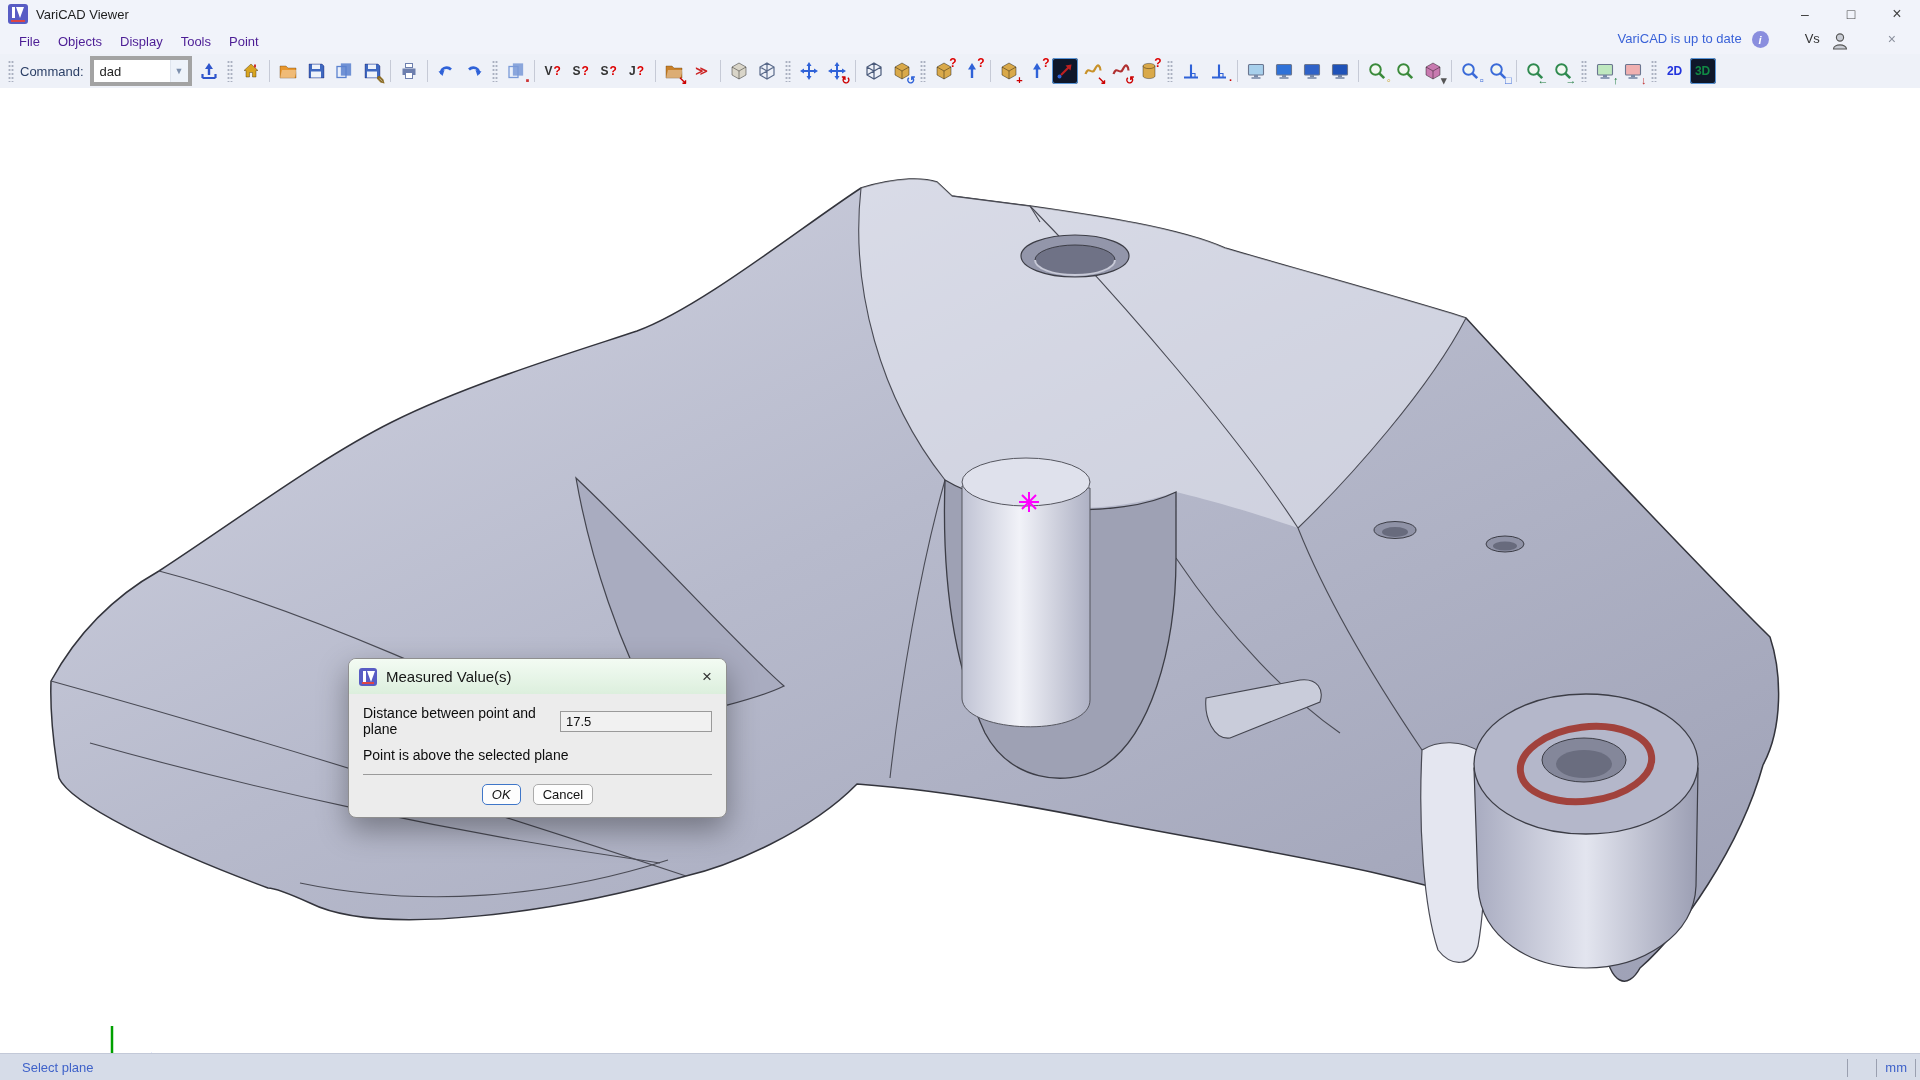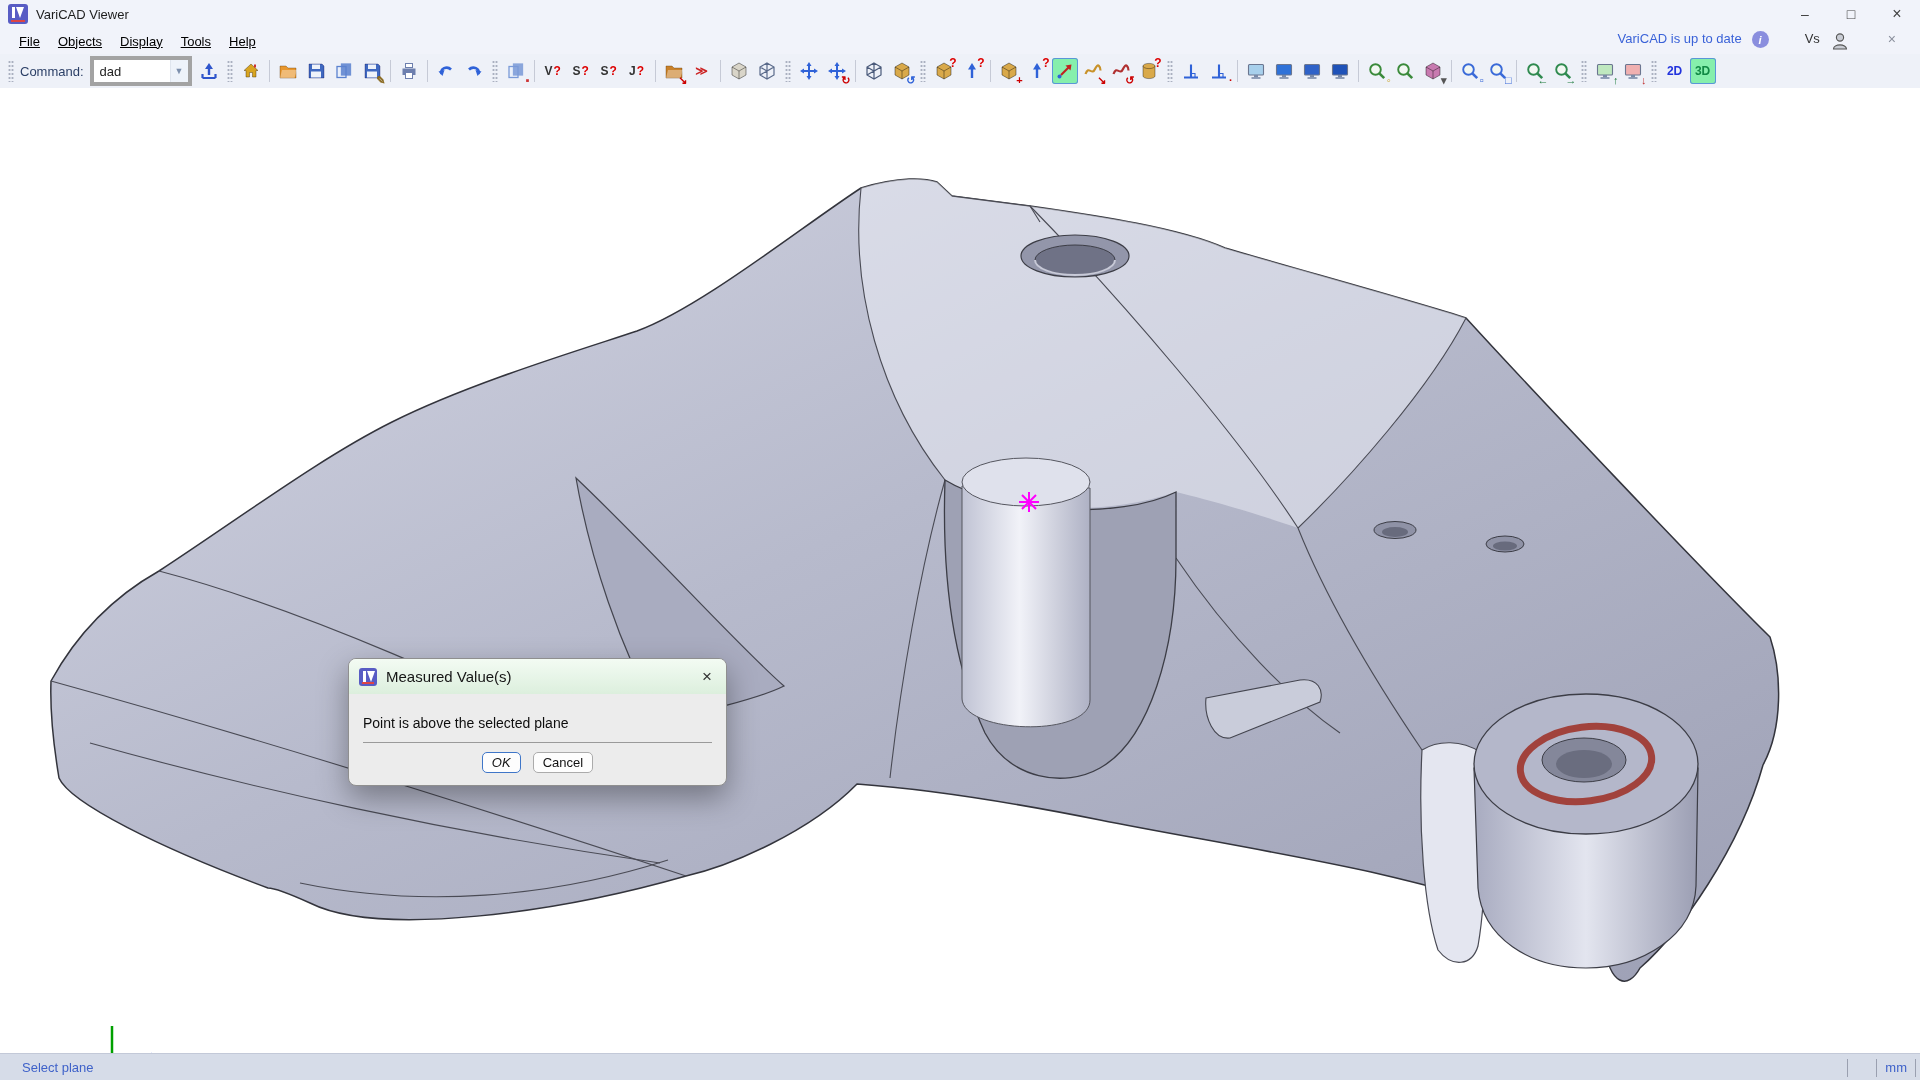--- a/index.html
+++ b/index.html
@@ -10,41 +10,41 @@
   .winbtns{position:absolute;right:0;top:0;height:28px;display:flex;}
   .winbtn{width:46px;height:28px;display:flex;align-items:center;justify-content:center;
     font-size:14px;color:#444;cursor:default;}
   .logo{width:20px;height:20px;border-radius:3px;background:#585cc4;position:relative;flex:none;}
   .logo:before{content:"";position:absolute;left:4px;top:3px;width:3px;height:11px;background:#fff;}
   .logo:after{content:"";position:absolute;left:8px;top:3px;border-left:4px solid transparent;
     border-right:4px solid transparent;border-top:11px solid #fff;}
   .logo .redline{position:absolute;left:3px;right:3px;bottom:2px;height:2px;background:#d44;}
   .logo.small{width:18px;height:18px;}
   .menubar{height:26px;background:#f1f3fa;display:flex;align-items:center;padding:0 10px;font-size:13px;}
-  .menu-item{padding:3px 9px;color:#000000;border-radius:3px;text-decoration:underline;}
+  .menu-item{padding:3px 9px;color:#4c1d95;border-radius:3px;}
   .menubar-right{margin-left:auto;display:flex;gap:10px;padding-right:14px;}
   .update-status{color:#3a62d8;font-size:13px;}
   .info-badge{width:17px;height:17px;border-radius:50%;background:#8a8ede;color:#fff;
     font-size:11px;font-weight:bold;display:flex;align-items:center;justify-content:center;font-style:italic;}
   .user-label{color:#333;font-size:13px;margin-left:26px;}
   .mini-close{color:#8a8f9c;font-size:14px;margin-left:28px;}
   
   .toolbar{height:34px;background:#eef1f8;display:flex;align-items:center;padding:0 4px;
     border-bottom:1px solid #dfe2ec;}
   .grip{width:6px;height:22px;margin:0 4px;flex:none;
     background-image:radial-gradient(circle,#aab0c0 1px,transparent 1.2px);background-size:3px 4px;}
   .sep{width:1px;height:22px;background:#c6cad6;margin:0 4px;flex:none;}
   .cmd-label{font-size:13px;color:#2b3f66;margin:0 6px 0 2px;}
   .combo{width:94px;height:22px;background:#fff;border:4px solid #a3a3a3;display:flex;align-items:center;flex:none;}
   .combo .val{flex:1;font-size:13px;color:#222;padding-left:6px;}
   .combo .dd{width:17px;height:100%;display:flex;align-items:center;justify-content:center;
     color:#7d90ad;font-size:9px;border-left:1px solid #dfe5ee;background:#eef3fa;}
   .tbi{width:26px;height:26px;flex:none;display:flex;align-items:center;justify-content:center;
     position:relative;border-radius:3px;margin:0 1px;}
-  .tbi.active{background:#86efac;box-shadow:inset 0 0 0 1px #5a96d8;}
+  .tbi.active{background:#0f172a;box-shadow:inset 0 0 0 1px #5a96d8;}
   .tbi svg{width:20px;height:20px;}
   .tbi .ov{position:absolute;right:-1px;bottom:-2px;font-size:11px;font-weight:bold;line-height:11px;}
   .tbi .q{position:absolute;right:0;top:-1px;color:#d00;font-size:12px;font-weight:bold;line-height:12px;}
   .tbi .txt{font-size:12px;font-weight:bold;letter-spacing:0;}
   .tbi .txt .q2{color:#d00;margin-left:1px;}
   
   .viewport{position:absolute;left:0;top:88px;width:1920px;height:965px;background:#fff;}
   
   .dialog{position:absolute;left:348px;top:658px;width:377px;background:#ececec;
     border:1px solid #8f8f8f;border-radius:8px;box-shadow:0 12px 30px rgba(0,0,0,.35);
@@ -169,21 +169,21 @@
     <span class="winbtn" style="font-size:16px">×</span>
   </div>
 </div>
 
 <div class="menubar">
   <div id="menu-items" style="display:flex">
       <span class="menu-item">File</span>
       <span class="menu-item">Objects</span>
       <span class="menu-item">Display</span>
       <span class="menu-item">Tools</span>
-      <span class="menu-item">Help</span>
+      <span class="menu-item">Point</span>
     </div>
   <div class="menubar-right">
     <span class="update-status">VariCAD is up to date</span>
     <span class="info-badge">i</span>
     <span class="user-label">Vs</span>
     <svg width="20" height="20" viewBox="0 0 20 20">
       <circle cx="10" cy="6.5" r="3.6" fill="#c9ccd4" stroke="#555" stroke-width="1.1"></circle>
       <path d="M3.5 18 C3.5 12.5 16.5 12.5 16.5 18 Z" fill="#c9ccd4" stroke="#555" stroke-width="1.1"></path>
     </svg>
     <span class="mini-close">×</span>
@@ -557,20 +557,24 @@
 
 <div class="dialog">
   <div class="dialog-titlebar">
     <span class="logo small">
         <span class="redline"></span>
       </span>
     <span class="dialog-title">Measured Value(s)</span>
     <span class="dialog-close">×</span>
   </div>
   <div class="dialog-body">
+    <div class="dialog-row">
+      <span class="dialog-label">Distance between point and plane</span>
+      <input class="dialog-input" value="17.5" style="">
+    </div>
     <div class="dialog-note">Point is above the selected plane</div>
     <hr class="dialog-hr">
     <div class="dialog-buttons">
       <button class="btn btn-ok">OK</button>
       <button class="btn btn-cancel">Cancel</button>
     </div>
   </div>
 </div>
 
 <div class="statusbar">

